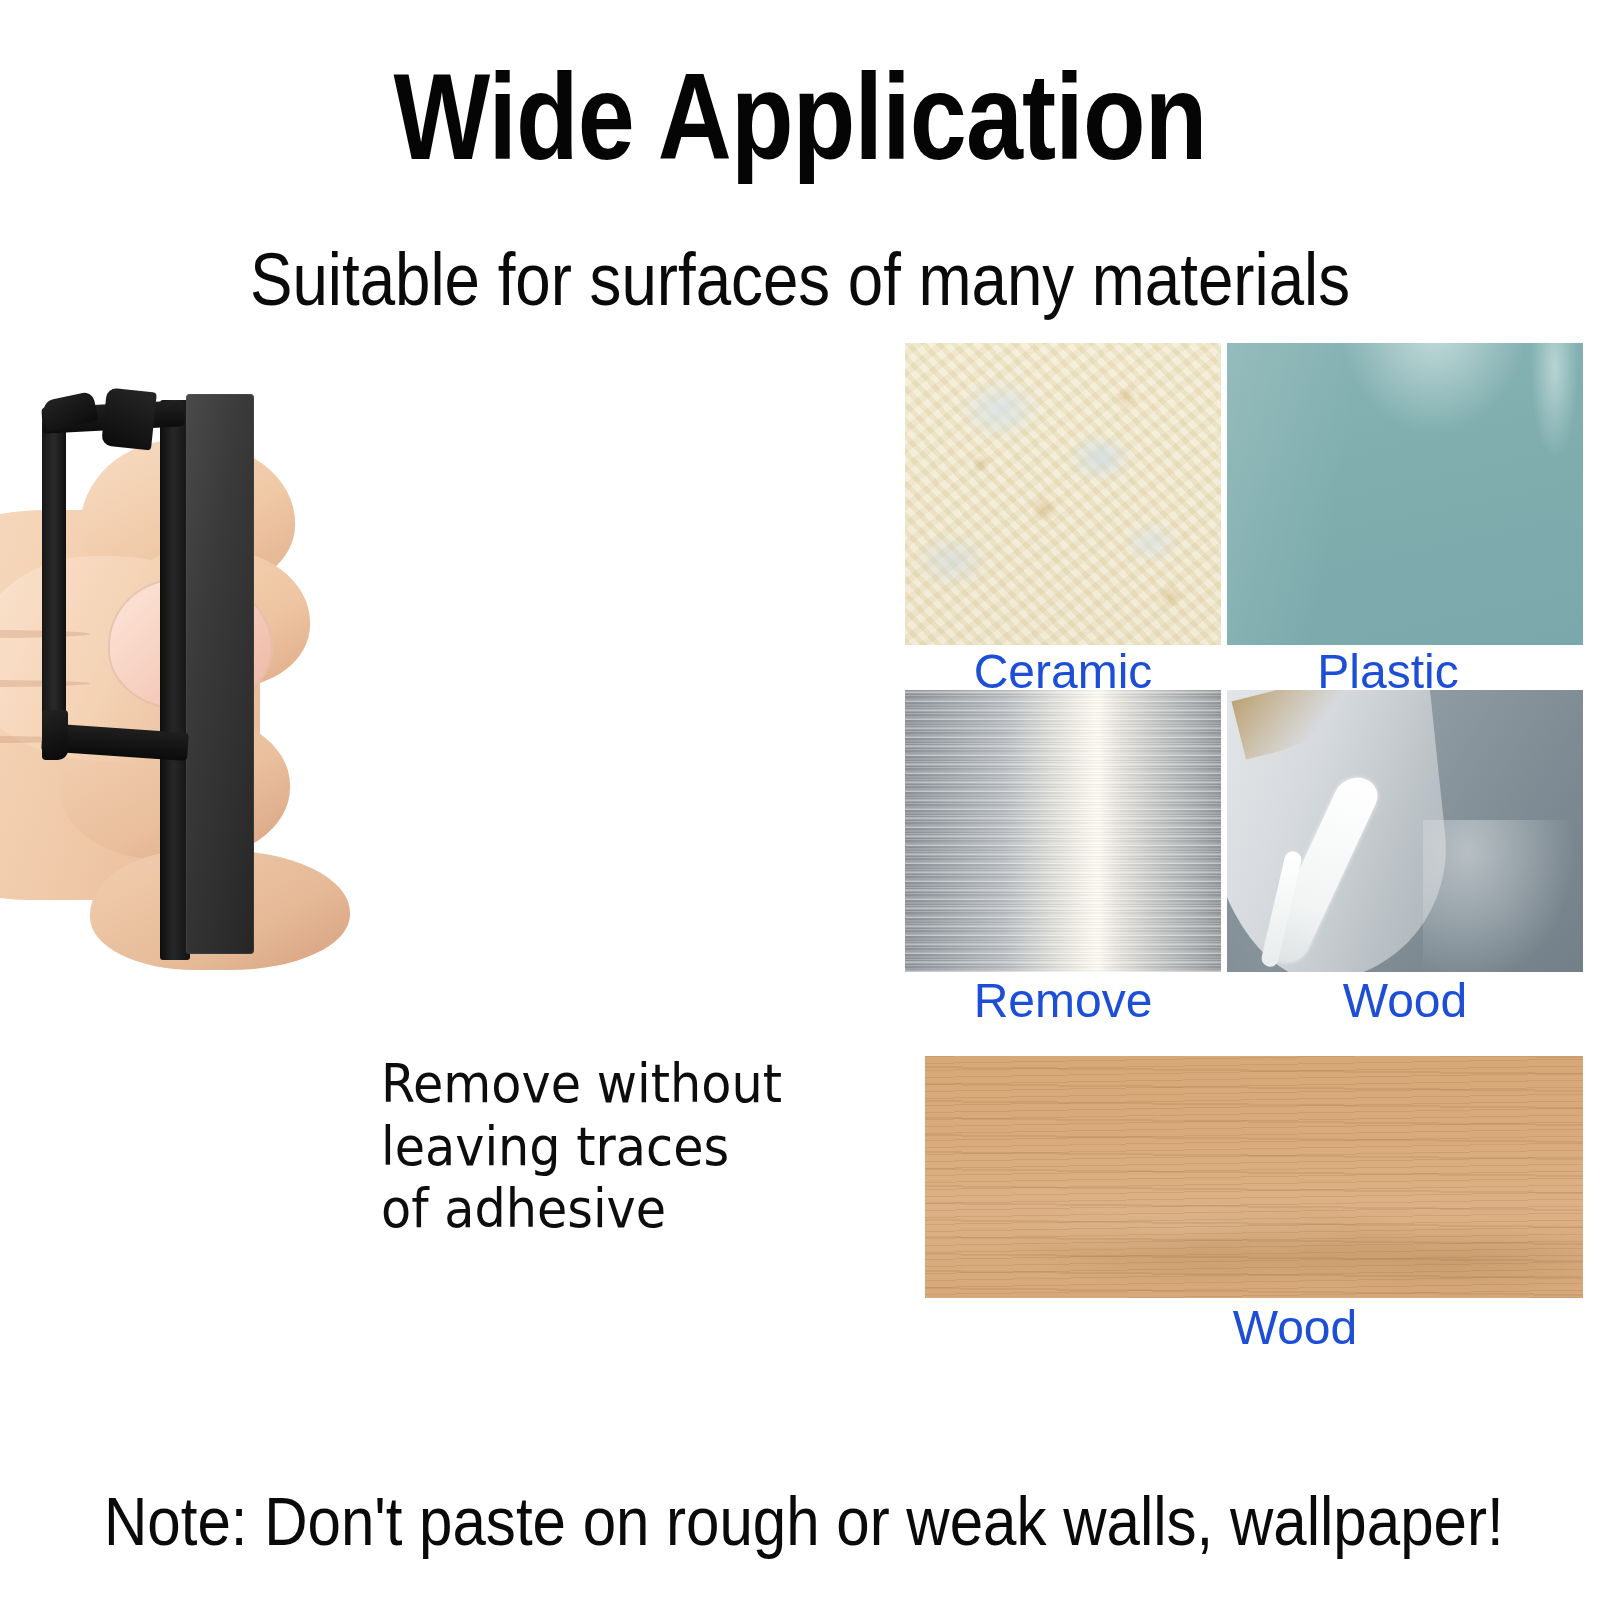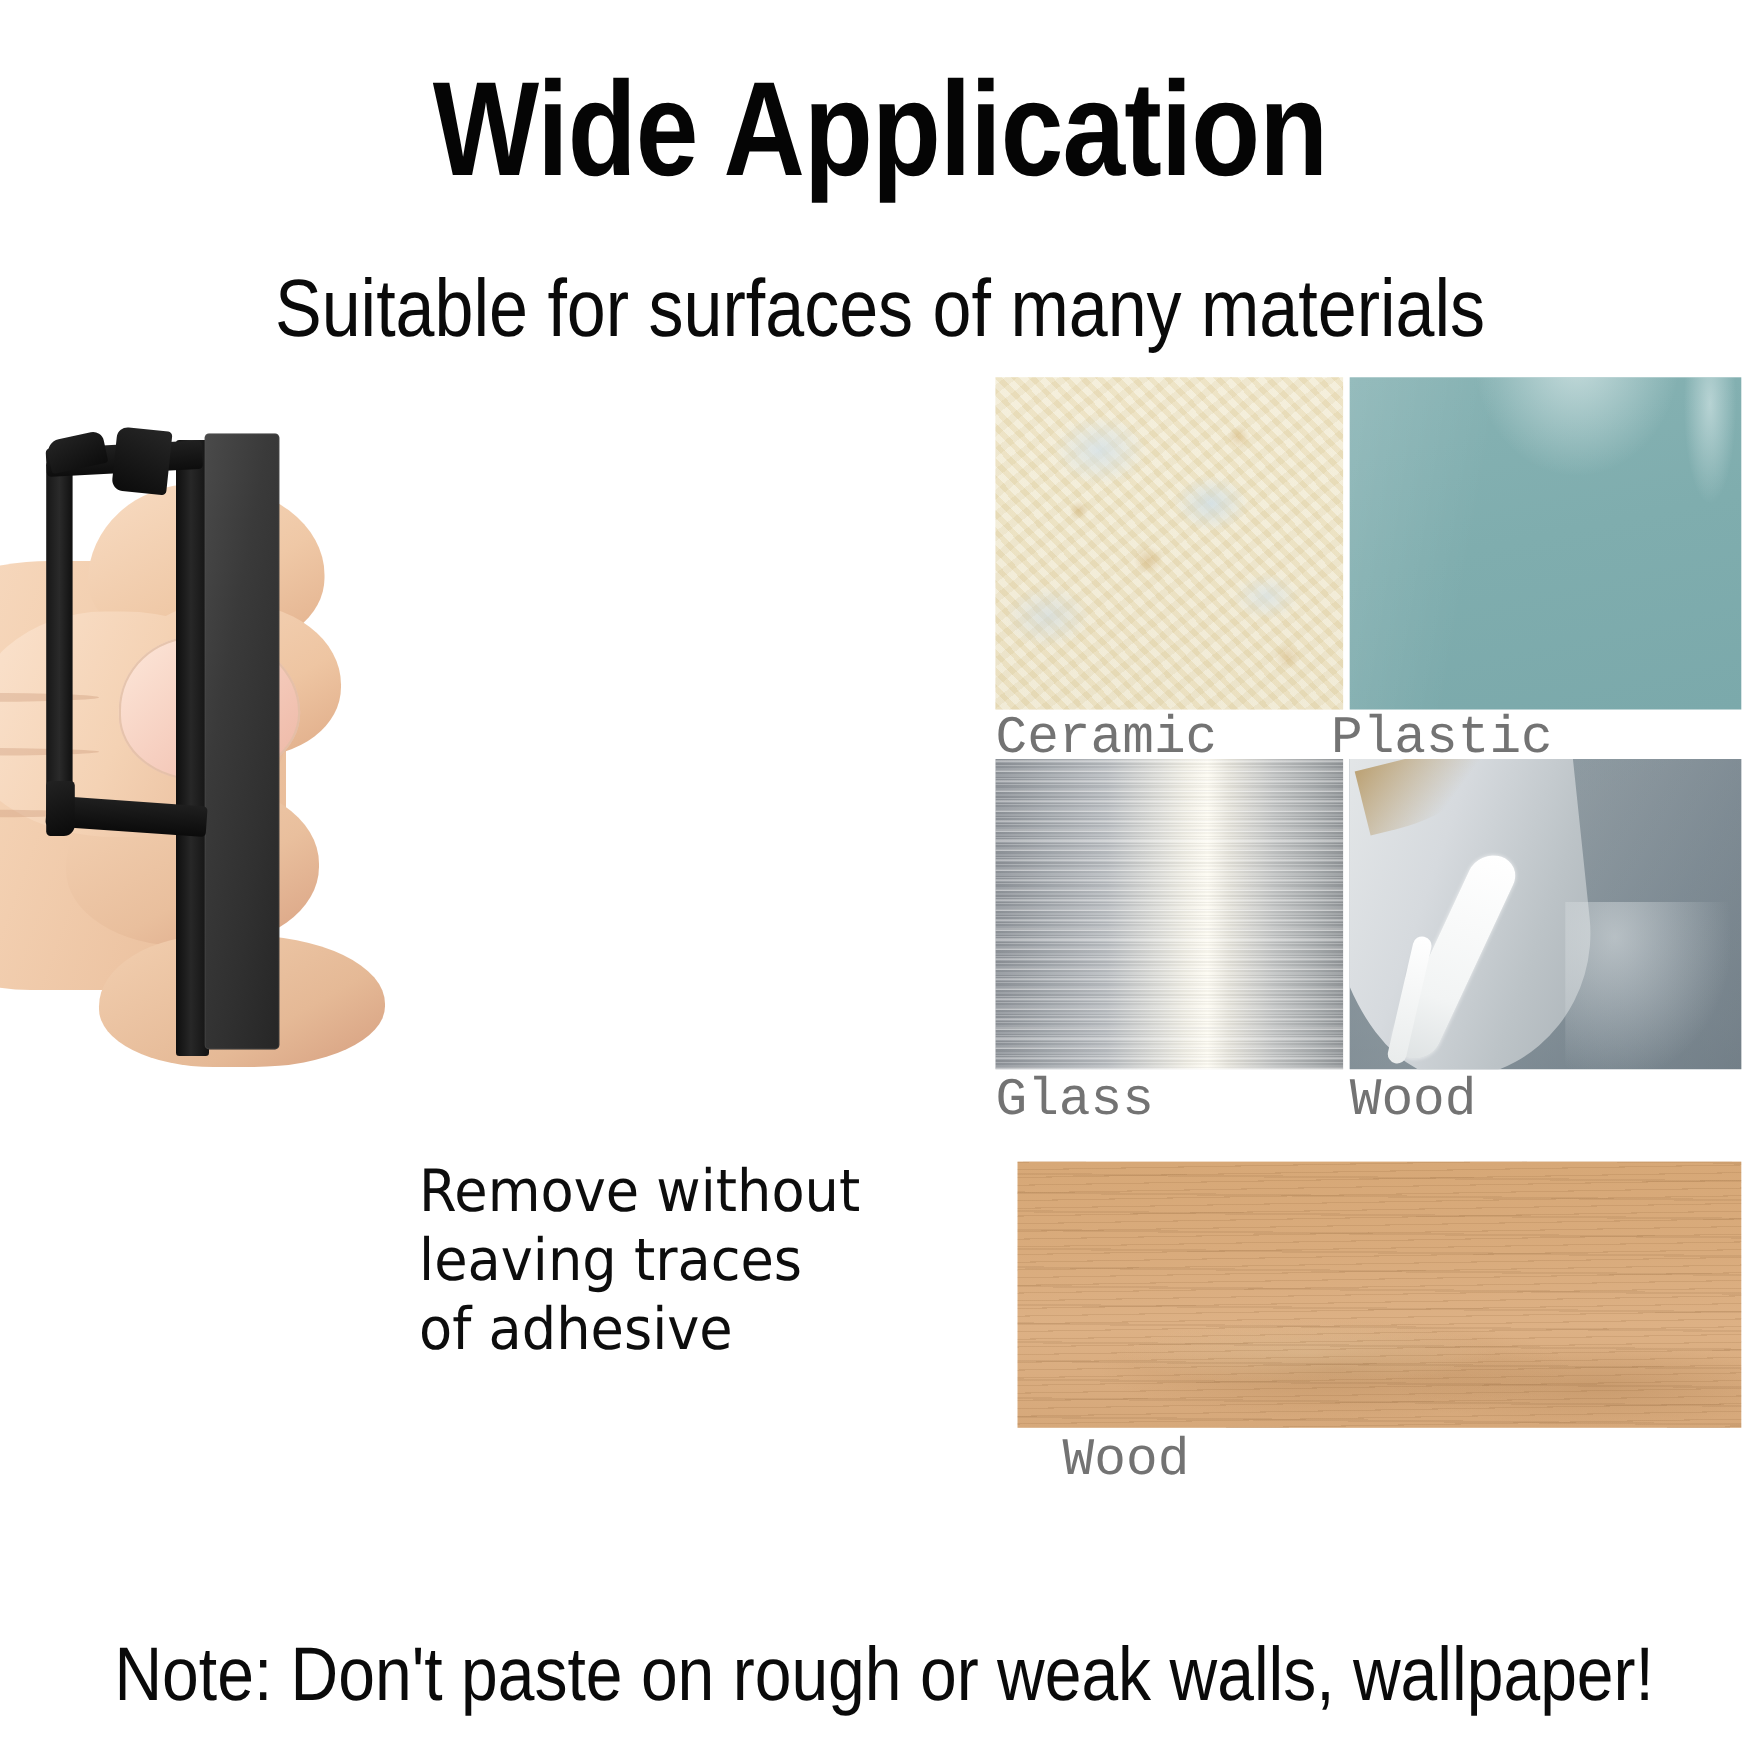--- a/index.html
+++ b/index.html
@@ -84,25 +84,26 @@
 
   
   .grid { position: absolute; }
 
   .swatch {
     position: absolute;
     overflow: hidden;
   }
   .mat-label {
     position: absolute;
-    font-family: Liberation Mono, monospace;
+    text-align: center;
+    font-family: Liberation Sans, sans-serif;
     font-weight: 400;
     font-size: 48px;
     line-height: 1;
-    color: #737373;
+    color: #1d4ed8;
     white-space: nowrap;
   }
 
   
   #sw-ceramic {
     left: 905px; top: 343px; width: 316px; height: 302px;
     background:
       radial-gradient(ellipse 60px 45px at 30% 22%, rgba(214,226,232,.85), rgba(214,226,232,0) 70%),
       radial-gradient(ellipse 48px 36px at 62% 38%, rgba(206,221,229,.8), rgba(206,221,229,0) 70%),
       radial-gradient(ellipse 42px 30px at 78% 66%, rgba(214,226,232,.7), rgba(214,226,232,0) 70%),
@@ -384,21 +385,21 @@
 
   <div class="grid">
 
     <div class="swatch" id="sw-ceramic"></div>
     <div class="mat-label" id="lb-ceramic">Ceramic</div>
 
     <div class="swatch" id="sw-plastic"></div>
     <div class="mat-label" id="lb-plastic">Plastic</div>
 
     <div class="swatch" id="sw-metal"></div>
-    <div class="mat-label" id="lb-metal">Glass</div>
+    <div class="mat-label" id="lb-metal">Remove</div>
 
     <div class="swatch" id="sw-glass">
       <div class="glass-bowl"></div>
       <div class="glass-tan"></div>
       <div class="glass-soft"></div>
       <div class="glass-dark"></div>
       <div class="glass-hl-a"></div>
       <div class="glass-hl-b"></div>
     </div>
     <div class="mat-label" id="lb-glass">Wood</div>

